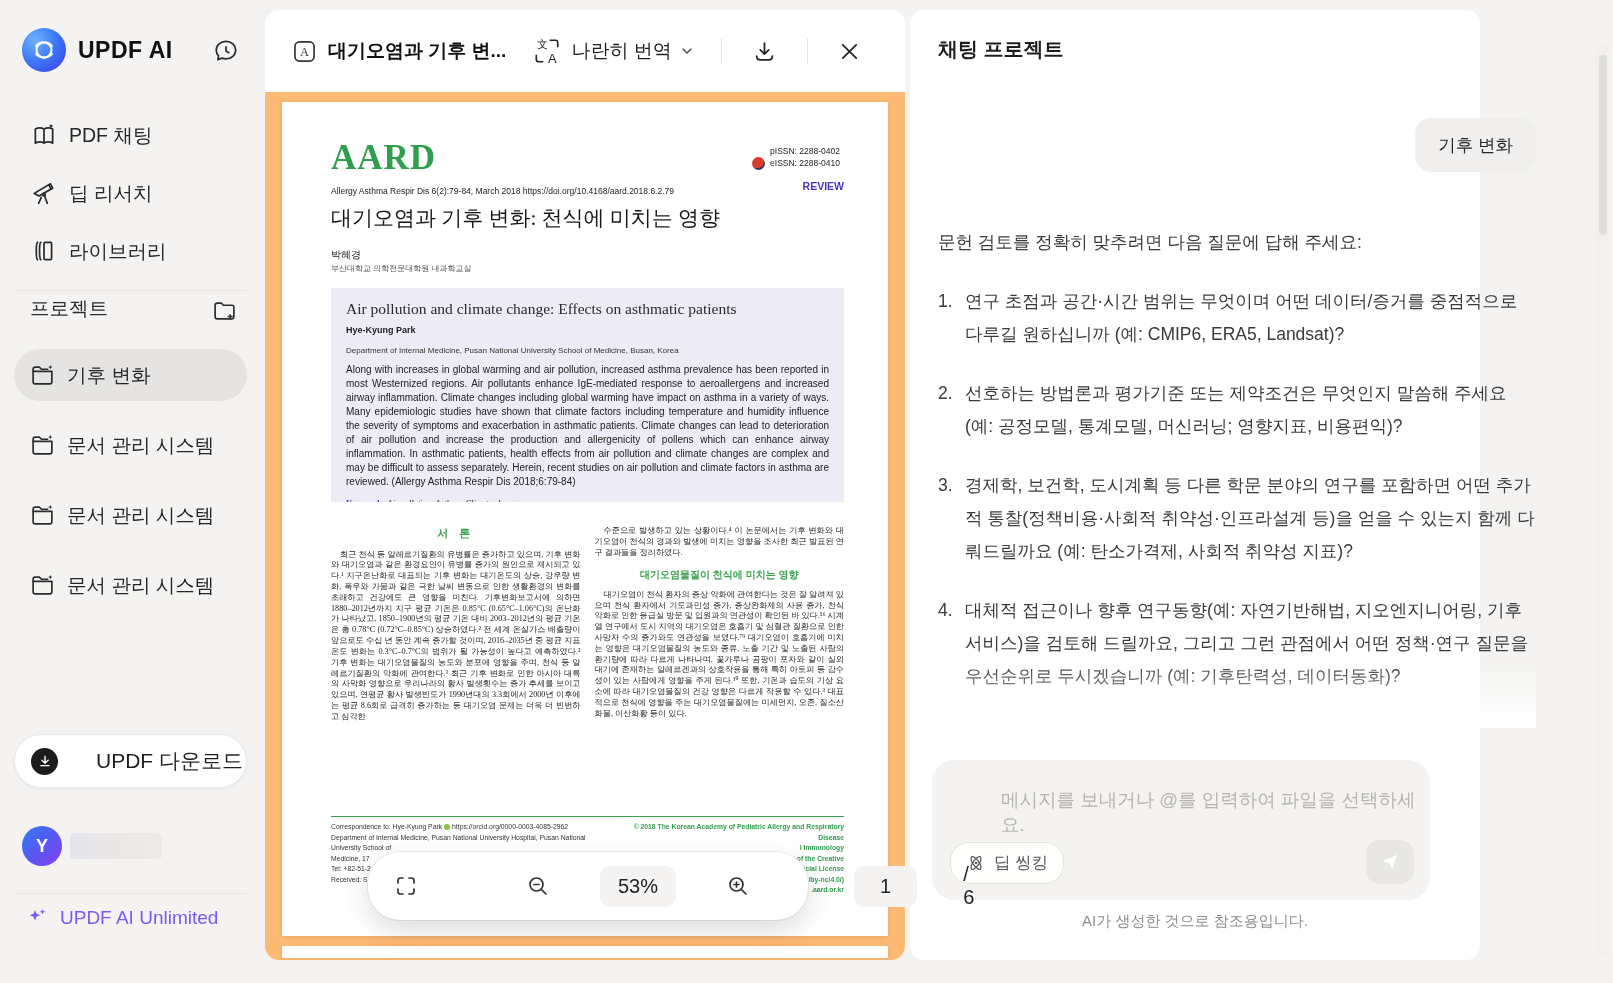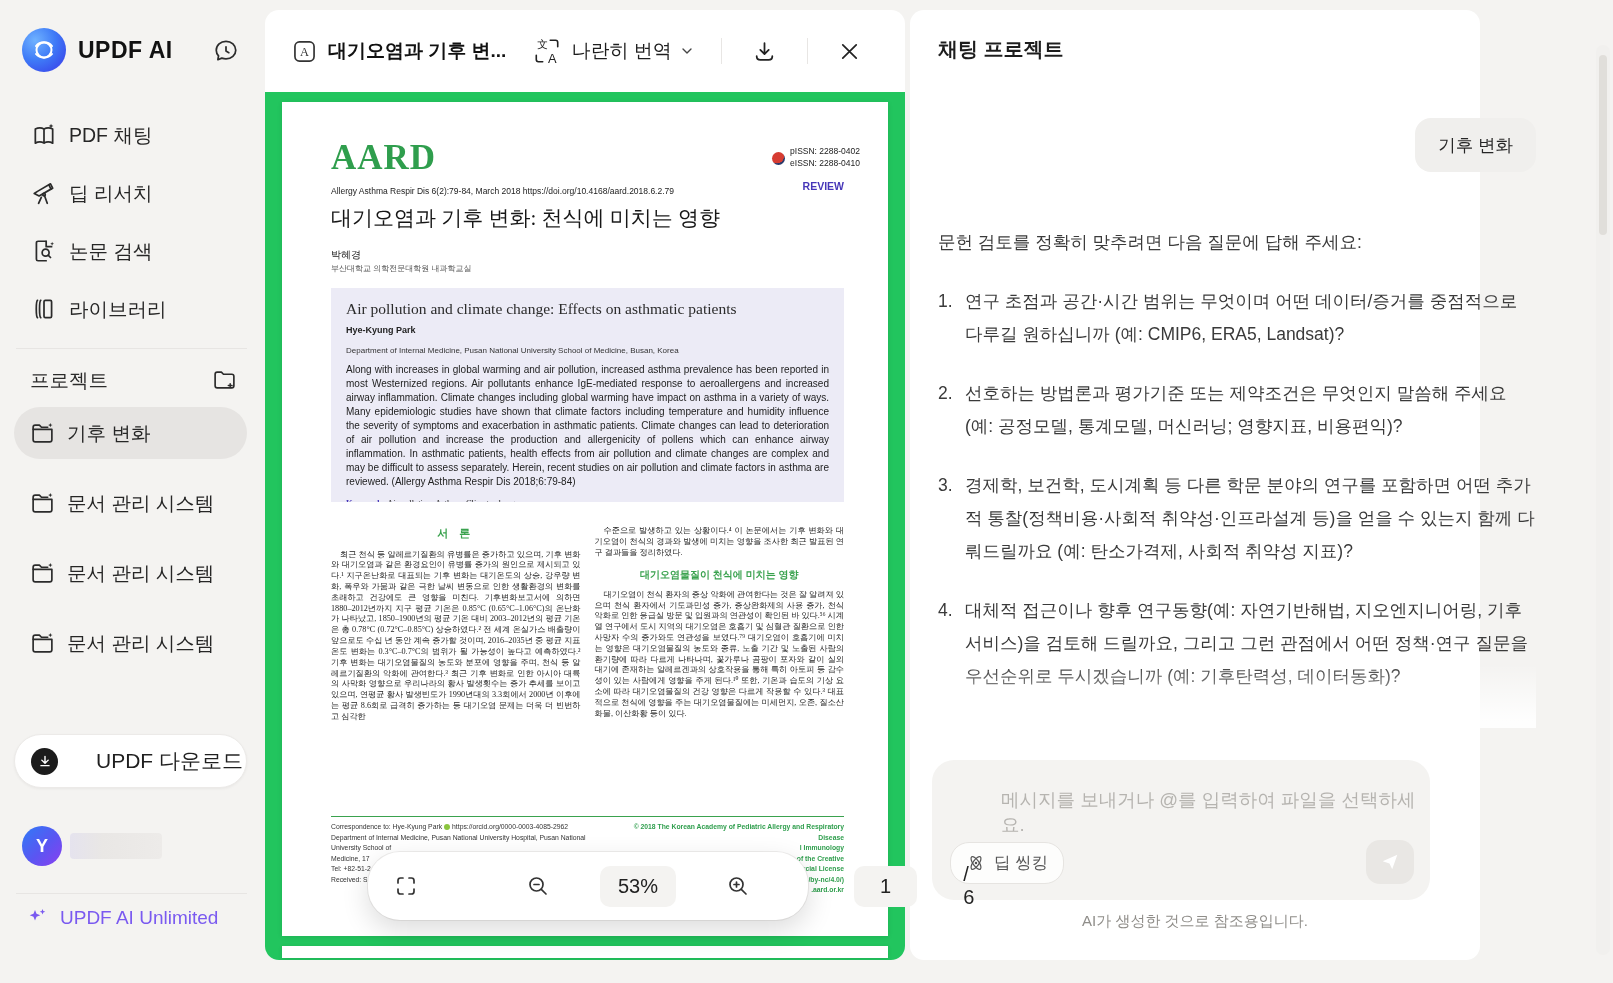--- a/index.html
+++ b/index.html
@@ -19,21 +19,21 @@
   .logo { width:44px; height:44px; border-radius:50%;
     background: radial-gradient(circle at 30% 28%, #6fb2ff 0%, #3f7bf7 45%, #3a55ee 75%, #7a4bf0 100%);
     display:flex; align-items:center; justify-content:center; }
   .brand { font-size:23px; font-weight:700; color:#111; margin-left:12px; letter-spacing:.5px; flex:1; }
   .icon-btn { background:none; border:none; cursor:pointer; padding:4px; }
   .menu { margin-top:34px; }
   .menu-item { display:flex; align-items:center; height:58px; padding-left:30px; cursor:pointer; }
   .mi-icon { width:27px; display:flex; justify-content:center; }
   .mi-label { font-size:19.5px; color:#262626; margin-left:12px; }
   .sdivider { height:1px; background:#e7e5e3; margin:10px 16px 0 16px; }
-  .proj-head { display:flex; align-items:center; padding:0 22px 0 30px; height:54px; margin-top:4px; }
+  .proj-head { display:flex; align-items:flex-start; padding:0 22px 0 30px; height:54px; margin-top:4px; }
   .proj-head-label { font-size:19.5px; color:#2b2b2b; flex:1; }
   .proj-item { display:flex; align-items:center; height:52px; margin:0 16px 18px 14px; padding-left:16px; border-radius:26px; cursor:pointer; }
   .proj-item.selected { background:#e6e4e2; }
   .proj-label { font-size:19.5px; color:#262626; margin-left:12px; }
   .download-btn { position:absolute; left:14px; right:16px; top:734px; height:54px; border-radius:27px;
     background:#fff; border:1px solid #eceae8; box-shadow:0 1px 3px rgba(0,0,0,.05);
     display:flex; align-items:center; padding-left:16px; cursor:pointer; }
   .dl-circle { width:27px; height:27px; border-radius:50%; background:#1c1c1c; display:flex; align-items:center; justify-content:center; }
   .dl-label { font-size:21px; color:#1f1f1f; margin-left:38px; }
   .account { position:absolute; left:22px; top:826px; display:flex; align-items:center; }
@@ -48,28 +48,28 @@
 
   
   .viewer-card { position:absolute; left:265px; top:10px; width:640px; height:950px; background:#fff; border-radius:14px; }
   .v-toolbar { position:absolute; left:0; right:0; top:0; height:82px; display:flex; align-items:center; padding:0 24px 0 26px; }
   .v-title { font-size:19px; font-weight:700; color:#111; margin-left:10px; white-space:nowrap; }
   .trans-group { display:flex; align-items:center; margin-left:26px; cursor:pointer; }
   .trans-label { font-size:19px; color:#1e1e1e; margin-left:9px; }
   .v-sep { width:1px; height:26px; background:#e8e6e4; margin:0 26px; }
   .tb-btn { background:none; border:none; cursor:pointer; padding:4px; }
 
-  .stage { position:absolute; left:0; right:0; top:82px; bottom:0; background:#22c55e; border-radius:0 0 14px 14px; overflow:hidden; }
+  .stage { position:absolute; left:0; right:0; top:82px; bottom:0; background:#fdba74; border-radius:0 0 14px 14px; overflow:hidden; }
   .page { position:absolute; left:17px; top:10px; width:606px; height:834px; background:#fff; box-shadow:0 1px 5px rgba(0,0,0,.10); }
   .page2 { position:absolute; left:17px; top:854px; width:606px; height:12px; background:#fff; box-shadow:0 1px 4px rgba(0,0,0,.10); }
 
   
   .aard { position:absolute; left:49px; top:36px; font-family:"Liberation Serif", serif; font-weight:700; font-size:35px; color:#2f9e4d; letter-spacing:1px; }
   .jline { position:absolute; left:49px; top:84px; font-size:8.5px; color:#222; }
-  .issn-block { position:absolute; right:28px; top:44px; display:flex; align-items:center; }
+  .issn-block { position:absolute; right:48px; top:44px; display:flex; align-items:flex-end; }
   .cm-badge { width:13px; height:13px; border-radius:50%; margin-right:5px; margin-top:2px;
     background:radial-gradient(circle at 38% 35%, #d63c32 58%, #2b3a6b 60%); }
   .issn-lines { font-size:8.5px; line-height:1.4; color:#222; }
   .review { position:absolute; right:44px; top:78px; font-size:10.5px; font-weight:700; color:#4636b8; }
   .tko { position:absolute; left:49px; top:102px; font-family:"Liberation Serif", serif; font-size:21px; color:#161616; }
   .ako { position:absolute; left:49px; top:146px; font-size:10px; color:#222; }
   .afko { position:absolute; left:49px; top:161px; font-size:8px; color:#555; }
   .abox { position:absolute; left:49px; right:44px; top:186px; height:214px; overflow:hidden; background:#ecebf6; padding:12px 15px; }
   .at { font-family:"Liberation Serif", serif; font-size:15.5px; color:#2b2b2b; }
   .aa { font-size:9px; font-weight:700; margin-top:7px; color:#222; }
@@ -160,32 +160,20 @@
             <path d="M3 12.5l4.5 2.2L20 7.5l-2-4-12 7z"></path>
             <path d="M16.5 4.5l2 4M9.5 16l-2.5 5.5M12.5 14.5l2.5 7"></path>
             <circle cx="12" cy="13.5" r="1.2"></circle>
           </svg>
         </span>
         <span class="mi-label">딥 리서치</span>
       </div>
       <div class="menu-item">
         <span class="mi-icon">
           <svg width="26" height="26" viewBox="0 0 24 24" fill="none" stroke="#2b2b2b" stroke-width="1.6" stroke-linecap="round" stroke-linejoin="round">
-            <path d="M14 3H6.5A1.5 1.5 0 005 4.5v15A1.5 1.5 0 006.5 21H14"></path>
-            <path d="M14 3v5h5"></path>
-            <circle cx="13.5" cy="13.5" r="3.2"></circle>
-            <path d="M15.8 15.8L18 18"></path>
-            <path d="M19.5 3.5l.5 1.3 1.3.5-1.3.5-.5 1.3-.5-1.3-1.3-.5 1.3-.5z" fill="#2b2b2b" stroke="none"></path>
-          </svg>
-        </span>
-        <span class="mi-label">논문 검색</span>
-      </div>
-      <div class="menu-item">
-        <span class="mi-icon">
-          <svg width="26" height="26" viewBox="0 0 24 24" fill="none" stroke="#2b2b2b" stroke-width="1.6" stroke-linecap="round" stroke-linejoin="round">
             <path d="M6 4c-1.5 1-1.5 15 0 16M9 4c-1.5 1-1.5 15 0 16"></path>
             <rect x="12" y="4" width="7" height="16" rx="1.2"></rect>
           </svg>
         </span>
         <span class="mi-label">라이브러리</span>
       </div>
     </nav>
 
     <div class="sdivider"></div>
 

